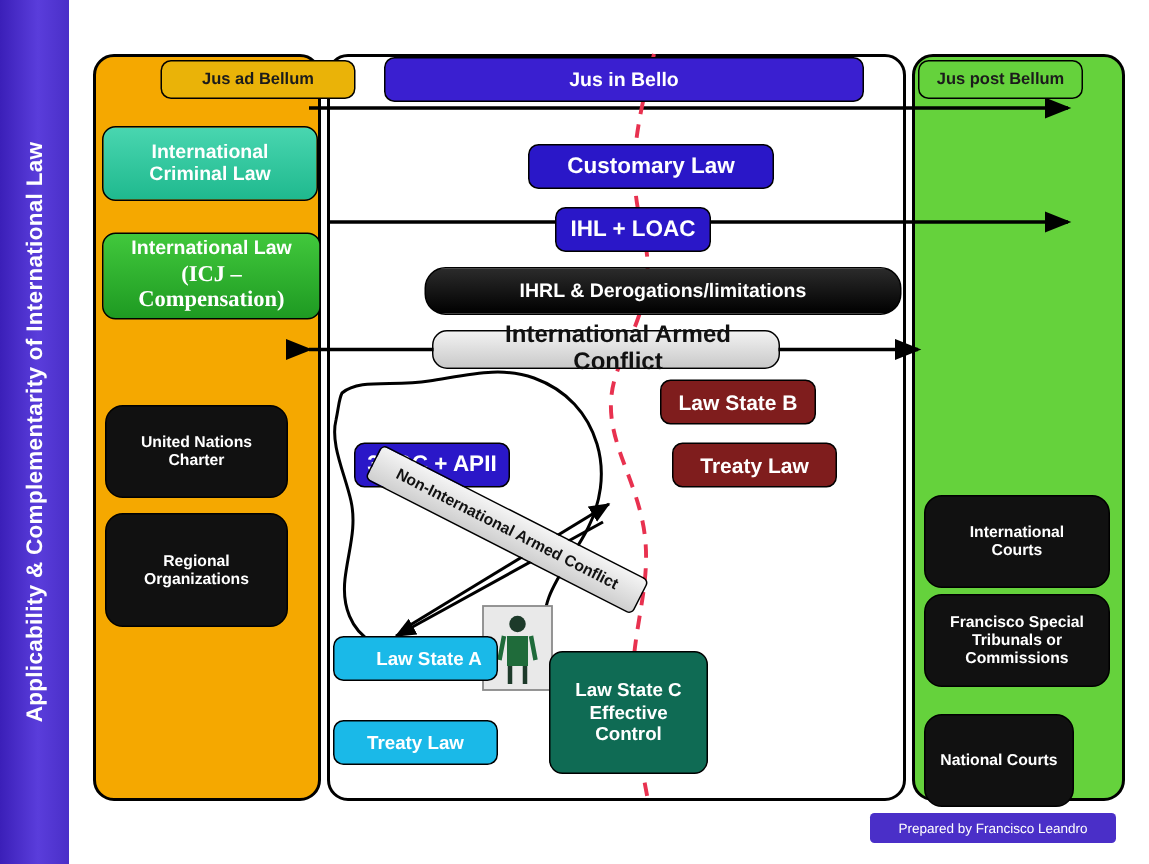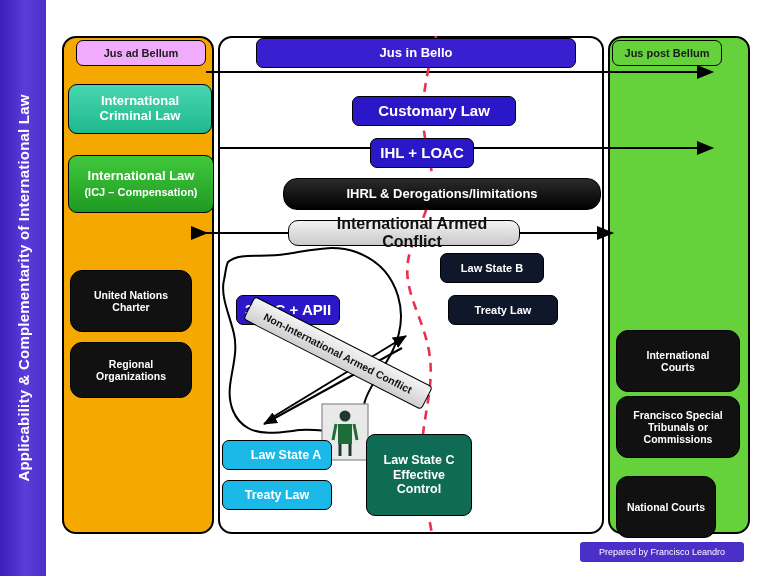--- a/index.html
+++ b/index.html
@@ -65,24 +65,25 @@
     border: 1.5px solid #000;
     font-size: 11px;
     font-weight: bold;
     color: #ffffff;
     line-height: 1.15;
     padding: 2px 4px;
   }
   .rounded-md { border-radius: 9px; }
 
   .hdr-gold {
-    background: #f0abfc;
+    background: #eab308;
     color: #1b1b1b;
     border-radius: 7px;
     font-size: 11px;
+    margin-left: 31px;
   }
   .hdr-blue {
     background: #3a1fd0;
     color: #ffffff;
     border-radius: 7px;
     font-size: 13px;
   }
   .hdr-green {
     background: #65d23c;
     color: #1b1b1b;
@@ -95,23 +96,24 @@
     color: #ffffff;
     font-size: 13px;
   }
   .green-grad {
     background: linear-gradient(to bottom, #41c83c 0%, #1e9a22 100%);
     color: #ffffff;
     font-size: 13px;
     flex-direction: column;
   }
   .green-grad .sub {
-    font-size: 11px;
+    font-size: 15px;
     font-weight: bold;
     margin-top: 2px;
+    font-family: Liberation Serif, serif;
   }
   .black-box {
     background: #111111;
     color: #ffffff;
     font-size: 10.5px;
     border-radius: 12px;
   }
   .blue-box {
     background: #2a17c8;
     color: #ffffff;
@@ -126,23 +128,23 @@
     margin-left: 37px;
   }
   .grey-pill {
     background: linear-gradient(to bottom, #f2f2f2 0%, #c9c9c9 100%);
     color: #111111;
     font-size: 16px;
     border-radius: 10px;
     padding-left: 20px;
   }
   .red-box {
-    background: #0f172a;
-    color: #ffffff;
-    font-size: 11px;
+    background: #7f1d1d;
+    color: #ffffff;
+    font-size: 14px;
     border-radius: 7px;
   }
   .cyan-box {
     background: #1ab9e8;
     color: #ffffff;
     font-size: 12.5px;
     border-radius: 7px;
   }
   .dkteal-box {
     background: #0f6b54;
@@ -249,40 +251,40 @@
 Criminal Law</div>
 
   <div class="box green-grad rounded-md" style="left:68px; top:155px; width:146px; height:58px;">
     <span>International Law</span>
     <span class="sub">(ICJ – Compensation)</span>
   </div>
 
   <div class="box black-box" style="left:70px; top:270px; width:122px; height:62px; white-space:pre-line;">United Nations
 Charter</div>
 
-  <div class="box black-box" style="left:70px; top:342px; width:122px; height:56px; white-space:pre-line;">Regional
+  <div class="box black-box" style="left:70px; top:342px; width:122px; height:76px; white-space:pre-line;">Regional
 Organizations</div>
 
   <div class="box blue-box" style="left:352px; top:96px; width:164px; height:30px;">Customary Law</div>
 
   <div class="box blue-box" style="left:370px; top:138px; width:104px; height:30px;">IHL + LOAC</div>
 
   <div class="box black-wide" style="left:246px; top:178px; width:318px; height:32px;">IHRL &amp; Derogations/limitations</div>
 
   <div class="box grey-pill" style="left:288px; top:220px; width:232px; height:26px;">International Armed Conflict</div>
 
   <div class="box blue-box" style="left:236px; top:295px; width:104px; height:30px;">3º GC + APII</div>
 
   <div class="diag" style="left:238px; top:340px; width:198px; height:24px;">Non-International Armed Conflict</div>
 
   <div class="box red-box" style="left:440px; top:253px; width:104px; height:30px;">Law State B</div>
 
   <div class="box red-box" style="left:448px; top:295px; width:110px; height:30px;">Treaty Law</div>
 
-  <div class="box cyan-box" style="left:222px; top:440px; width:110px; height:30px;padding-left:22px;">Law State  A</div>
+  <div class="box cyan-box" style="left:222px; top:424px; width:110px; height:30px;padding-left:22px;">Law State  A</div>
 
   <div class="box cyan-box" style="left:222px; top:480px; width:110px; height:30px;">Treaty Law</div>
 
   <div class="box dkteal-box" style="left:366px; top:434px; width:106px; height:82px; white-space:pre-line;">Law State C
 Effective
 Control</div>
 
   <div class="box black-box" style="left:616px; top:330px; width:124px; height:62px; white-space:pre-line;">International
 Courts</div>
 

